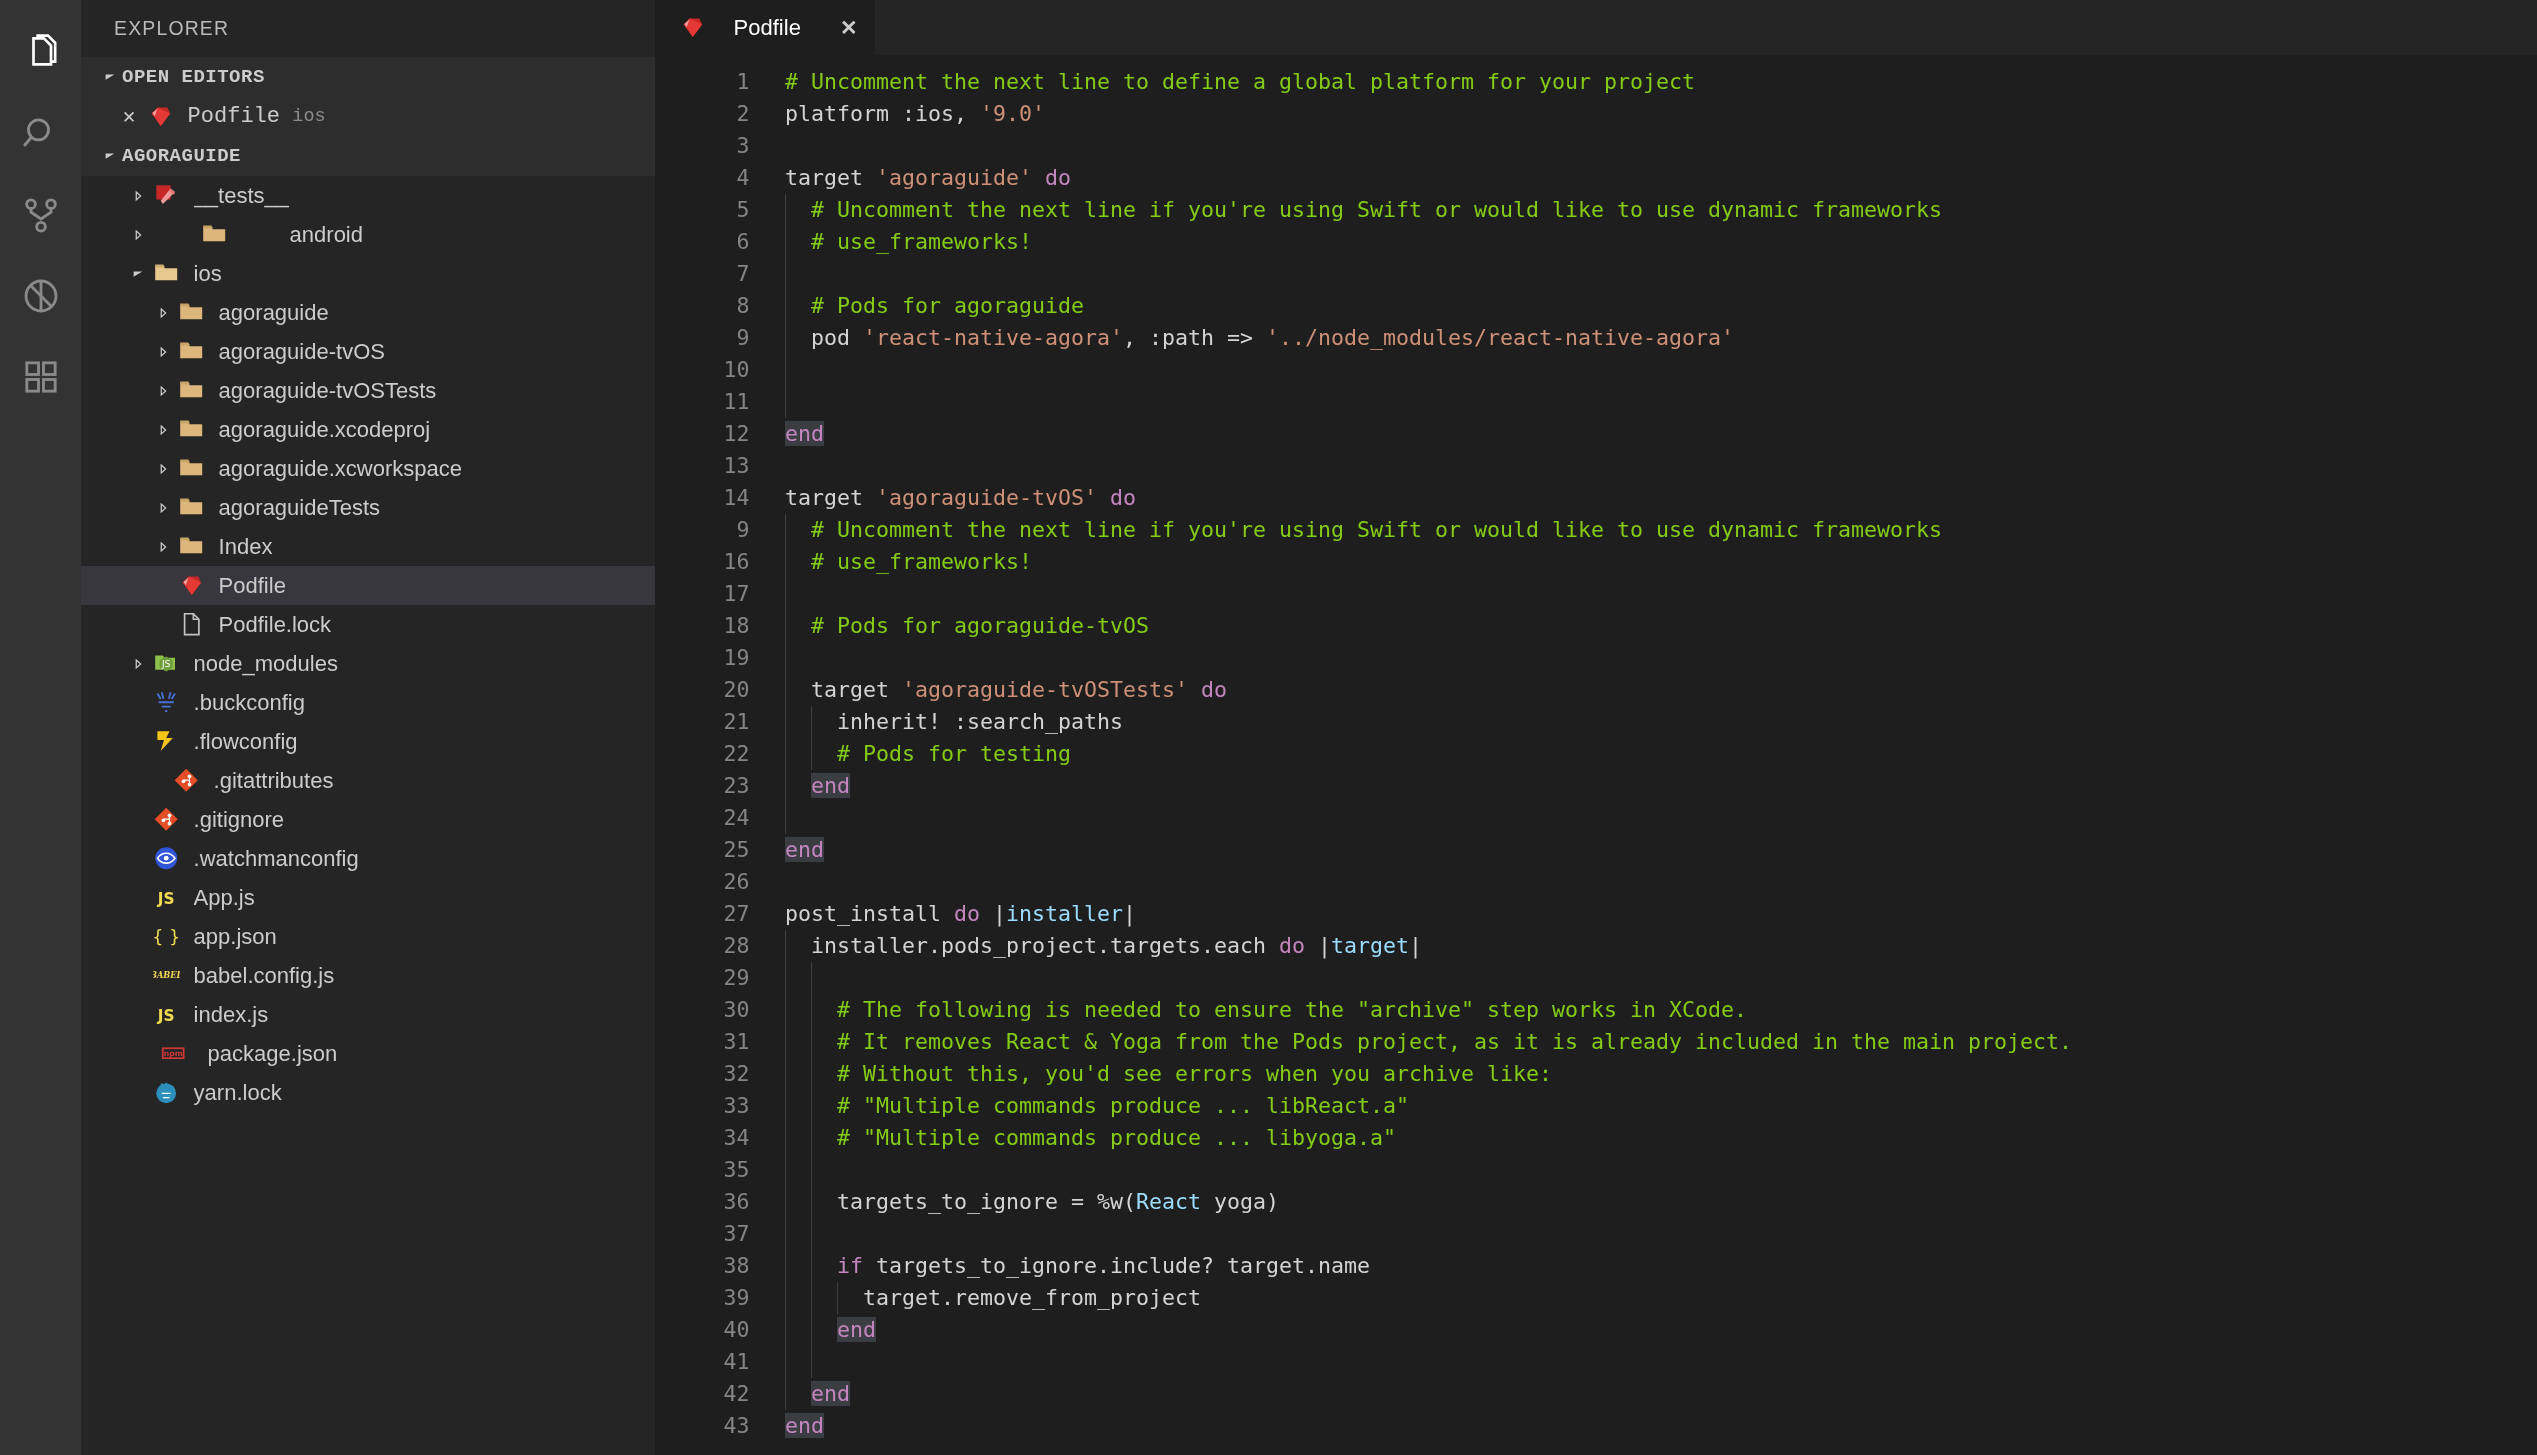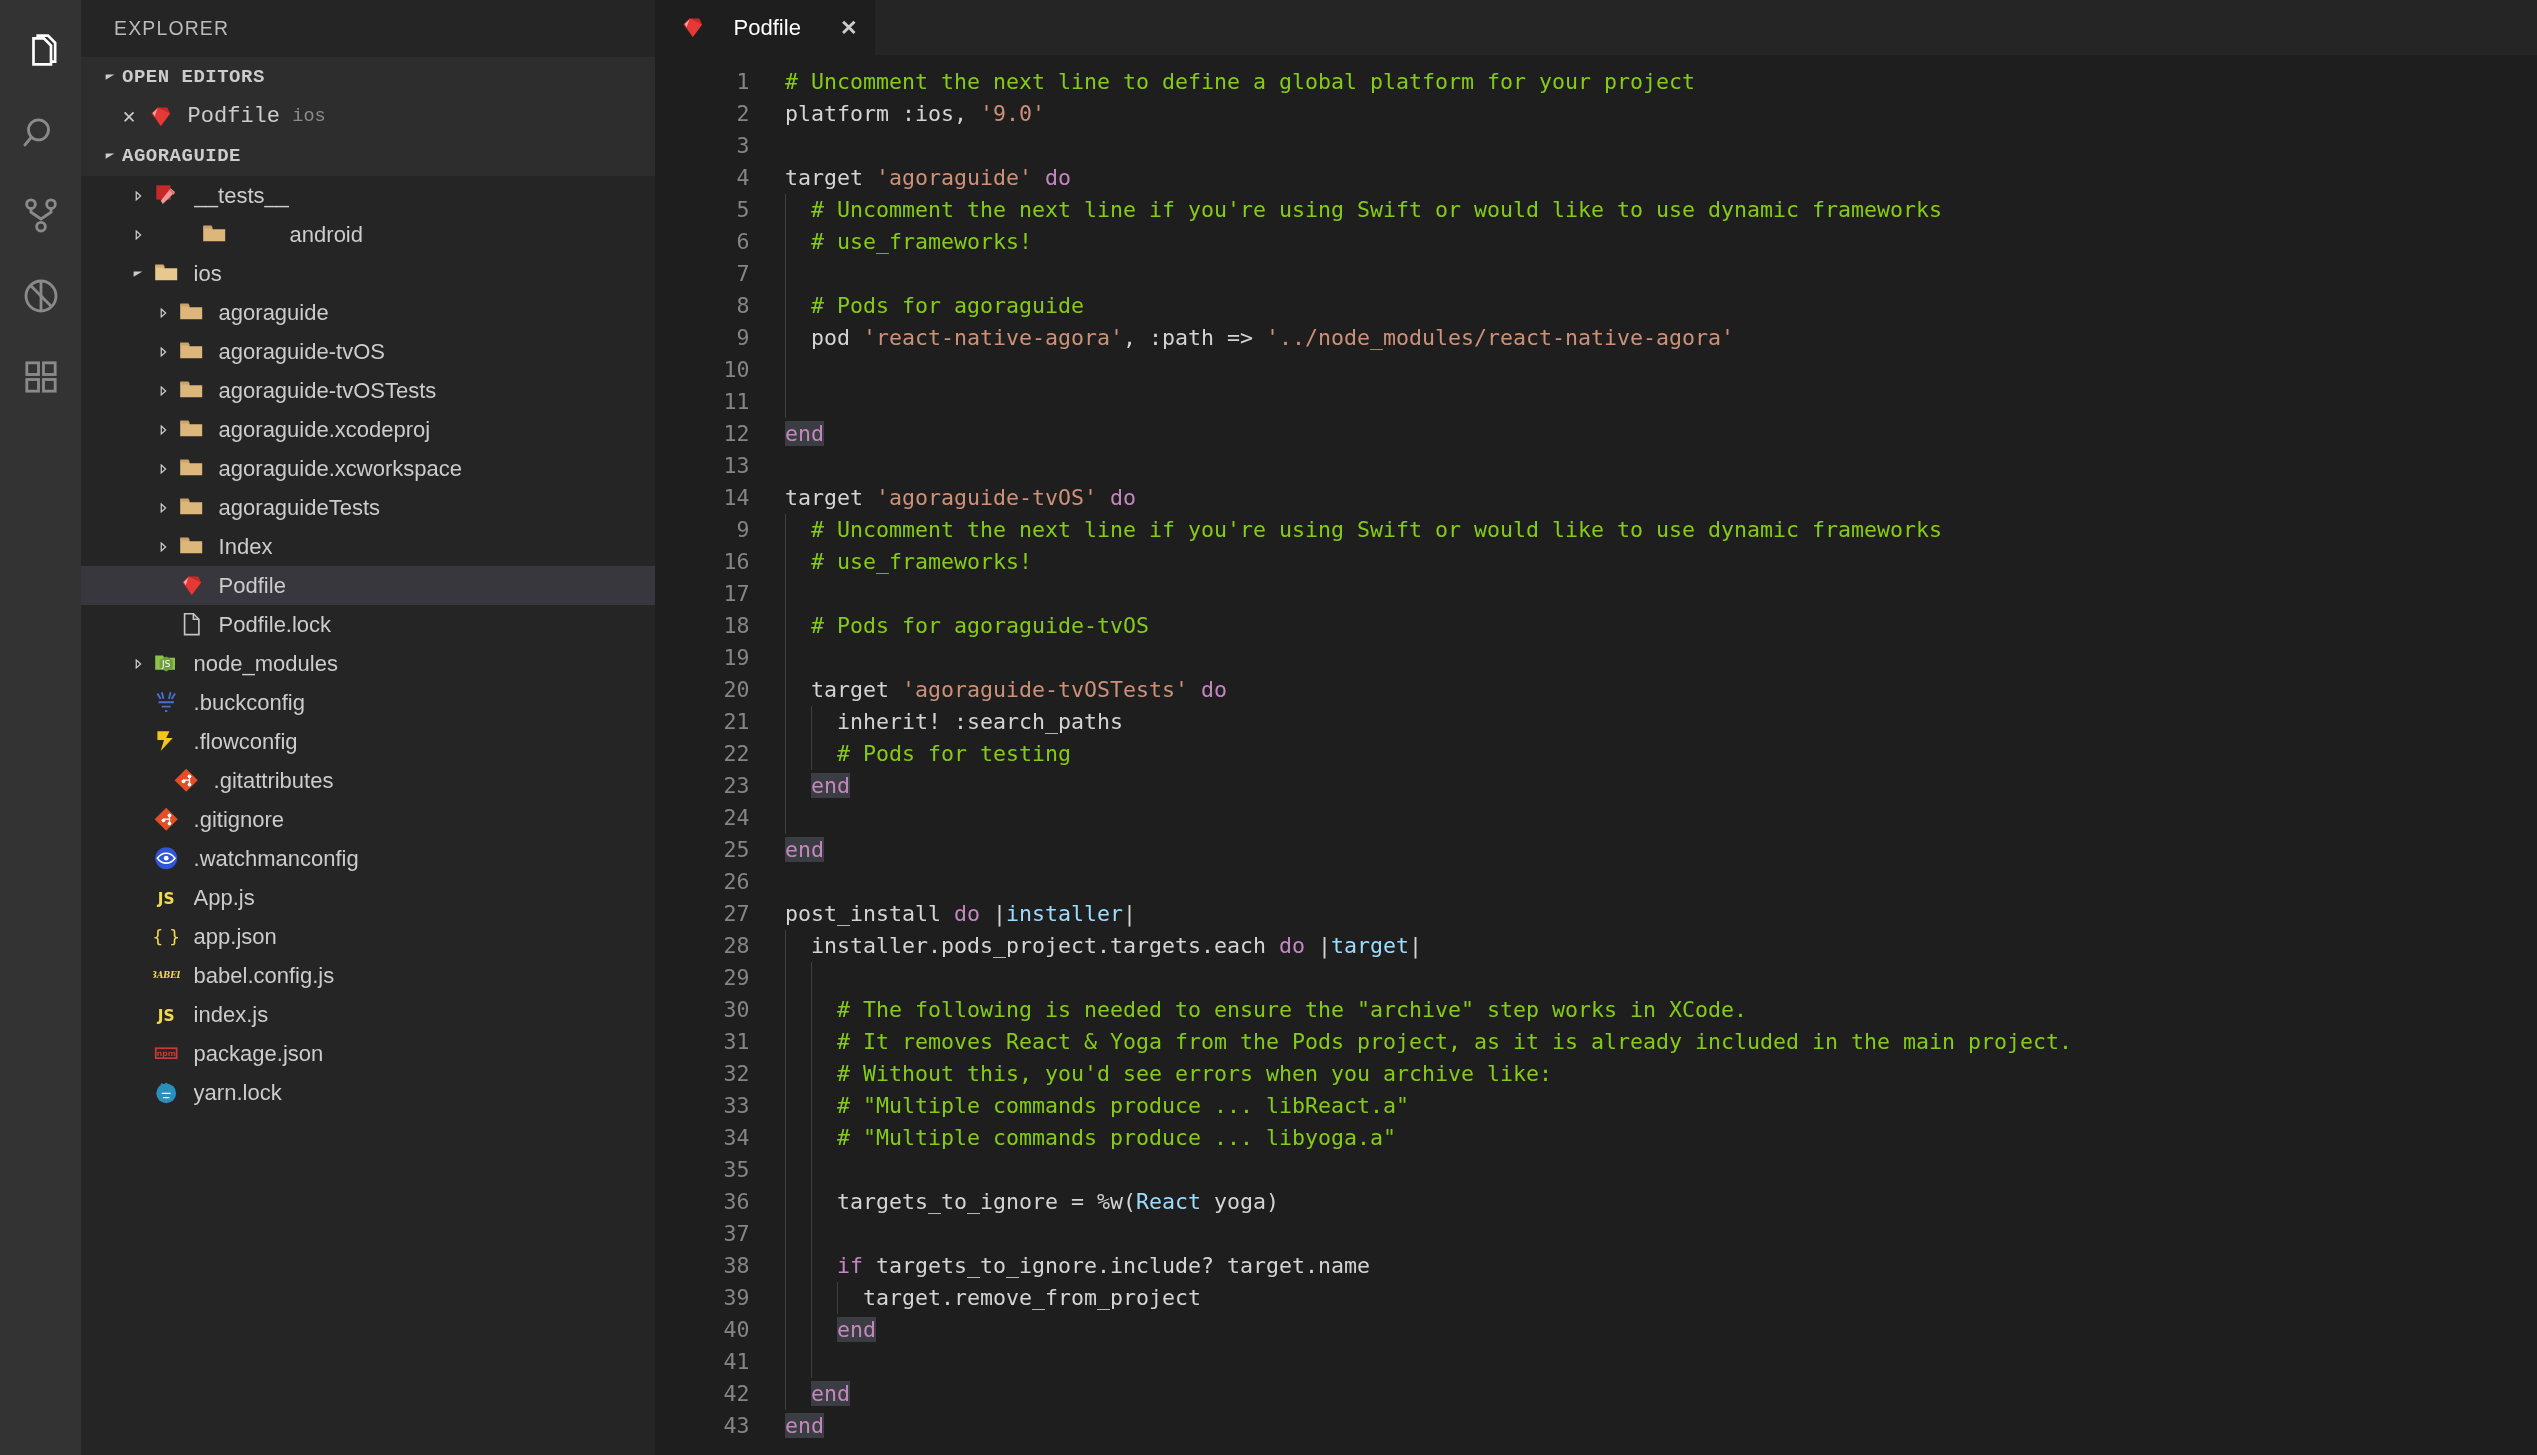--- a/index.html
+++ b/index.html
@@ -452,21 +452,21 @@
         </div>
         <div class="row" style="padding-left: 44px;">
           <span class="twisty"></span>
           <span class="ficon">
             <svg viewBox="0 0 24 24" style="font-size:25px">
               <text x="12" y="18" font-size="14" font-weight="bold" fill="#f0db4f" text-anchor="middle" font-family="DejaVu Sans">JS</text>
             </svg>
           </span>
           <span class="label">index.js</span>
         </div>
-        <div class="row" style="padding-left: 44px;">
+        <div class="row" style="padding-left: 44px; gap: 7px;">
           <span class="twisty"></span>
           <span class="ficon">
             <svg viewBox="0 0 24 24" style="font-size:25px">
               <rect x="2.5" y="7.5" width="19" height="9" fill="none" stroke="#cb3837" stroke-width="1.6"></rect>
               <text x="12" y="15" font-size="7" font-weight="bold" fill="#cb3837" text-anchor="middle" font-family="DejaVu Sans">npm</text>
             </svg>
           </span>
           <span class="label">package.json</span>
         </div>
         <div class="row" style="padding-left: 44px;">

